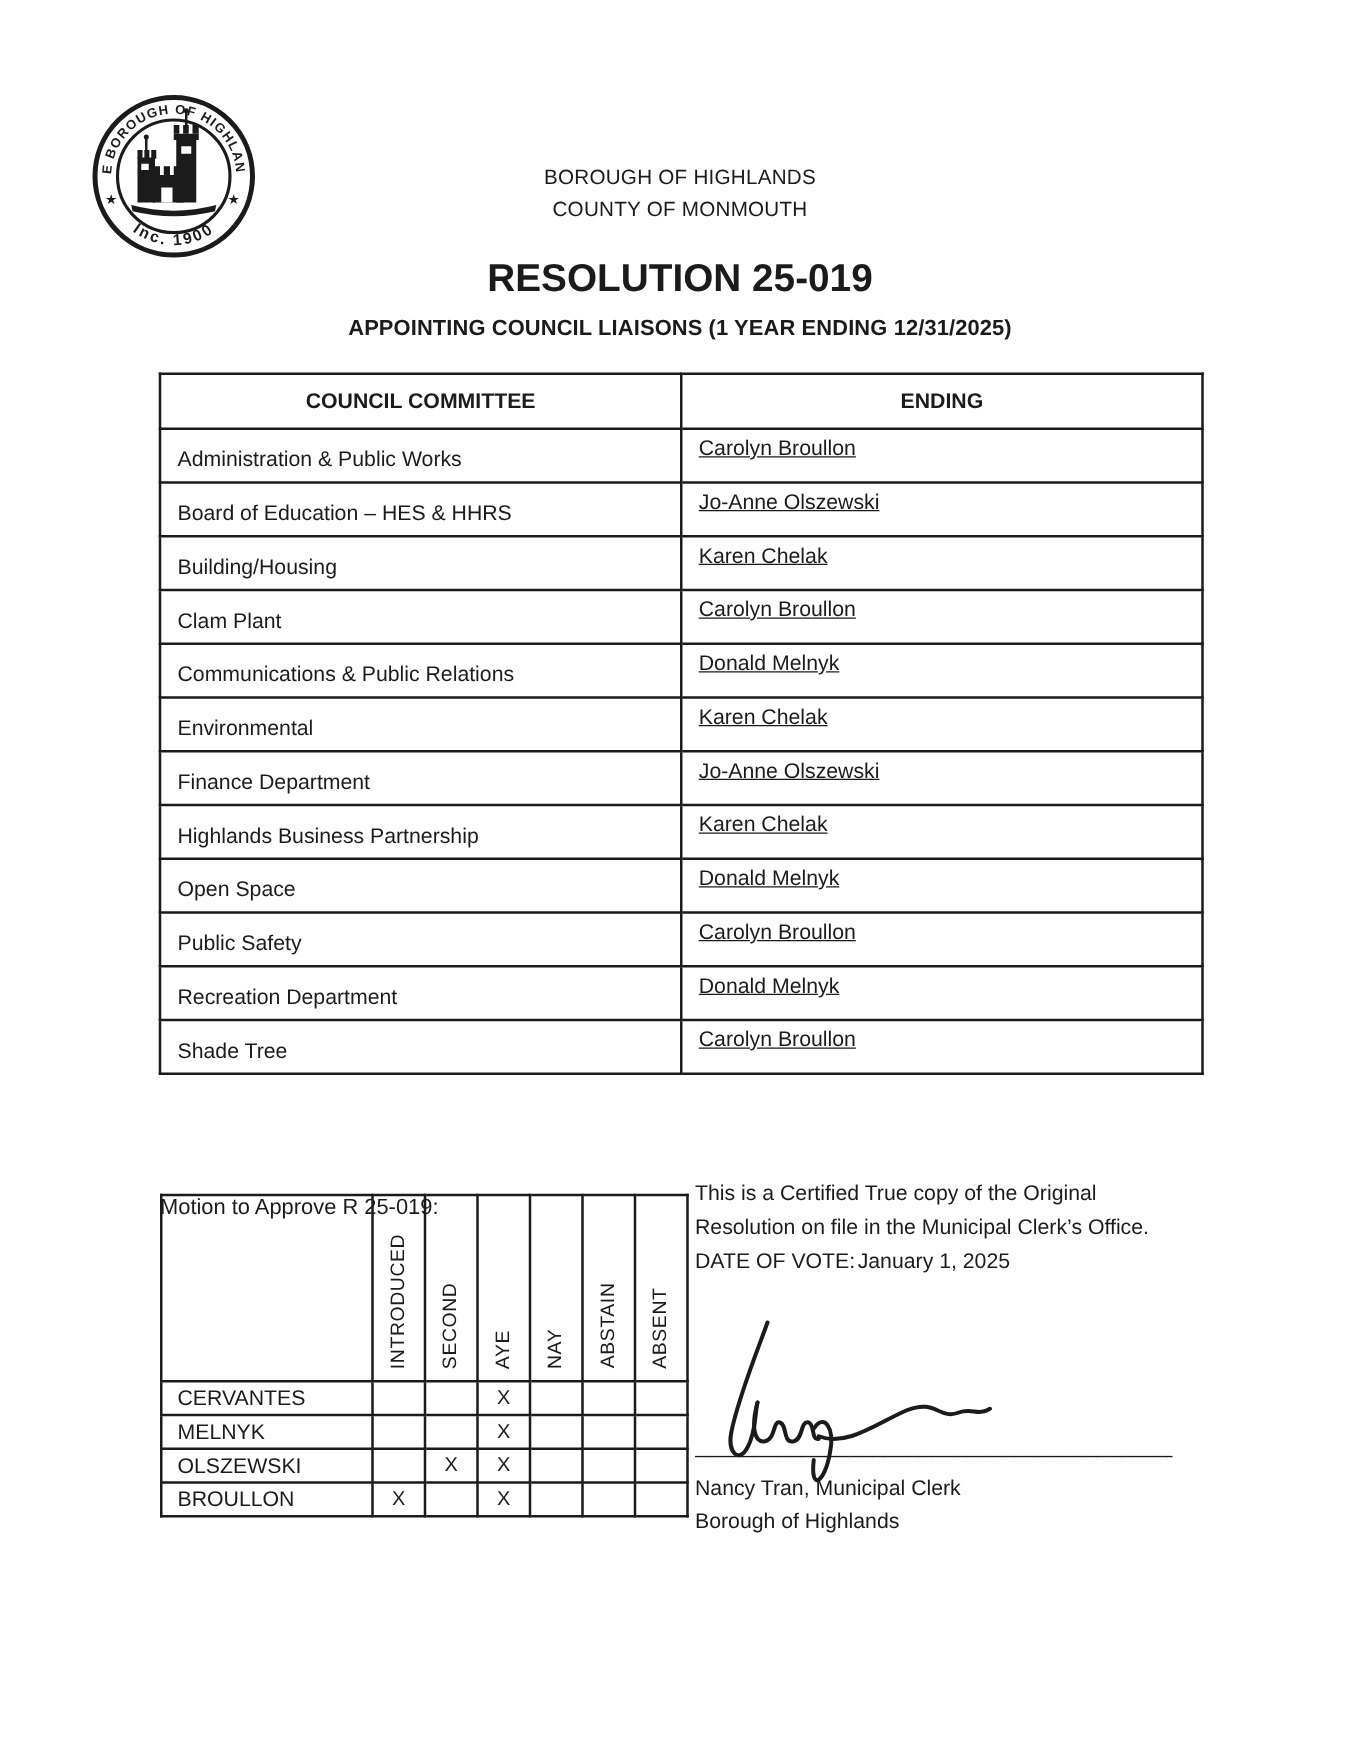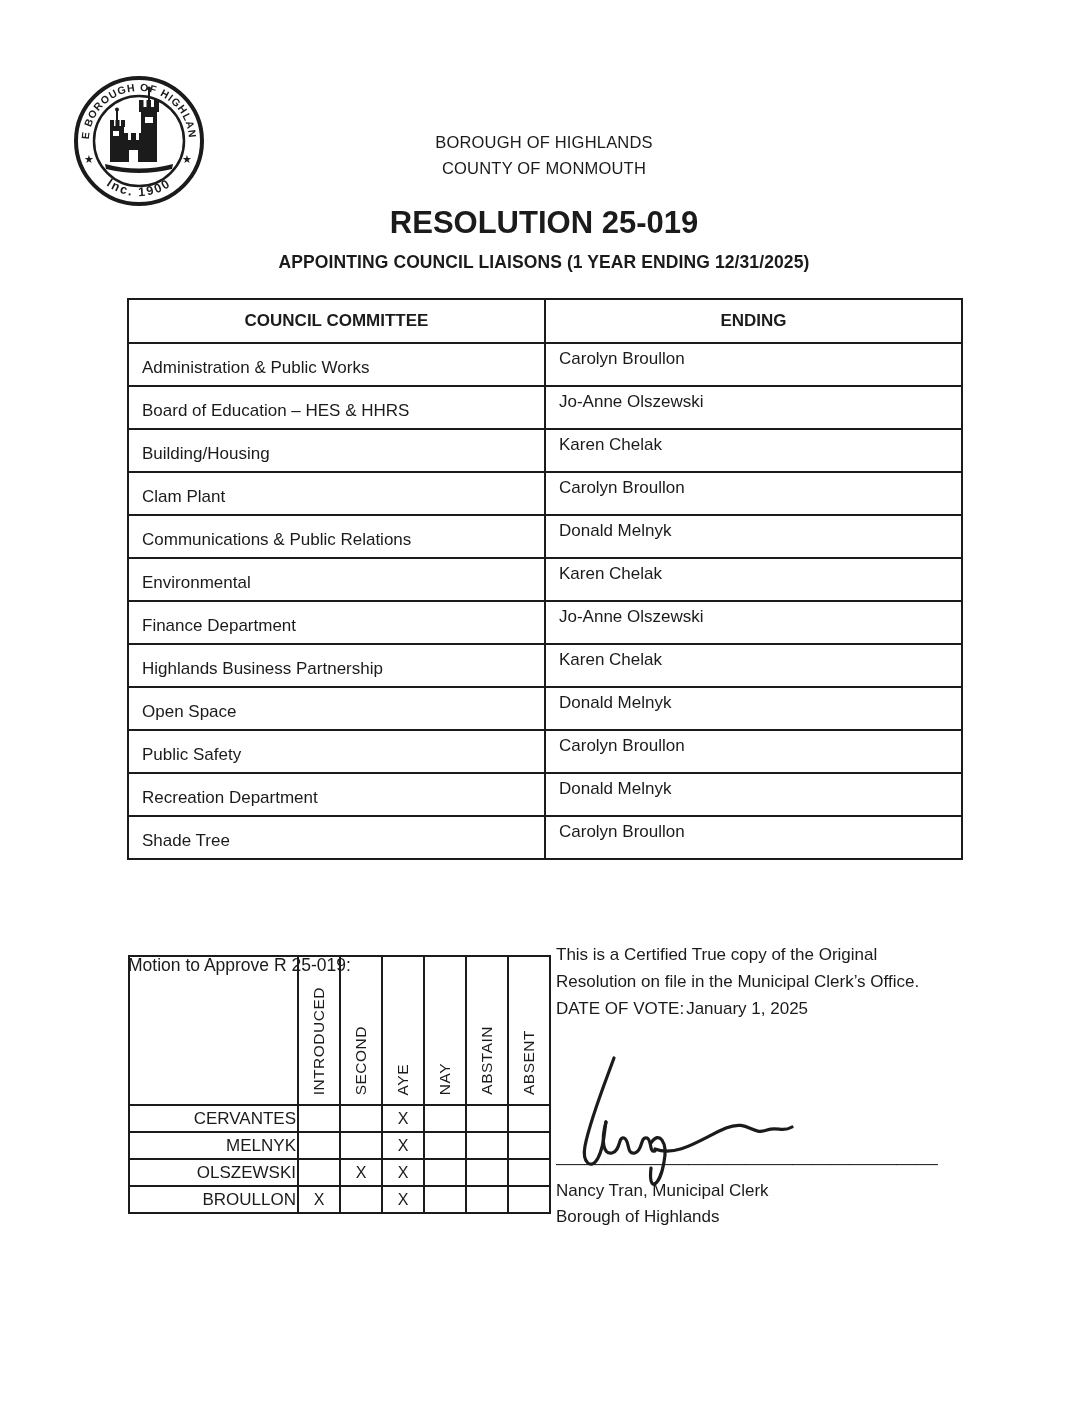--- a/index.html
+++ b/index.html
@@ -21,31 +21,31 @@
          font-size:31px;font-weight:700;margin:0;}
   .subtitle{position:absolute;left:0;top:252px;width:100%;text-align:center;
             font-size:17.5px;font-weight:700;margin:0;letter-spacing:.1px;}
   
   table{border-collapse:collapse;table-layout:fixed;}
   .liaison{position:absolute;left:127px;top:298px;width:836px;}
   .liaison th,.liaison td{border:2px solid #1b1b1b;overflow:hidden;white-space:nowrap;margin-left:36px;}
   .liaison th{height:40px;font-size:17px;font-weight:700;text-align:center;vertical-align:middle;}
   .liaison td{height:34px;font-size:17px;}
   .liaison td.committee{vertical-align:bottom;padding:0 4px 7px 13px;}
-  .liaison td.liaison-name{vertical-align:top;padding:5px 4px 0 13px;}
+  .liaison td.liaison-name{vertical-align:top;padding:5px 4px 0 13px;text-decoration:underline;}
   
   .motion{position:absolute;left:128px;top:955px;font-size:17.5px;}
   
   .vote{position:absolute;left:128px;top:955px;}
   .vote th,.vote td{border:2px solid #1b1b1b;overflow:hidden;}
   .vote th{height:138px;vertical-align:bottom;font-weight:400;padding:0 0 9px 0;}
   .vote th.namecol{width:167px;}
   .vote th.votecol{width:40px;}
   .vote td{height:23px;font-size:17px;}
-  .vote td.name{padding-left:12px;text-align:right;white-space:nowrap;}
+  .vote td.name{padding-left:12px;text-align:left;white-space:nowrap;}
   .vote td.mark{text-align:center;font-size:16px;}
   .rot{writing-mode:vertical-rl;transform:rotate(180deg);margin:0 auto;
        font-size:15.5px;line-height:1;letter-spacing:.5px;white-space:nowrap;}
   
   .cert{position:absolute;left:556px;top:941px;width:396px;font-size:17px;line-height:27px;}
   .cert p{margin:0;}
   .dateline{margin-top:25px;white-space:nowrap;}
   .dateval{margin-left:2px;}
   
   .signature{position:absolute;left:552px;top:1048px;width:250px;height:150px;overflow:visible;}

